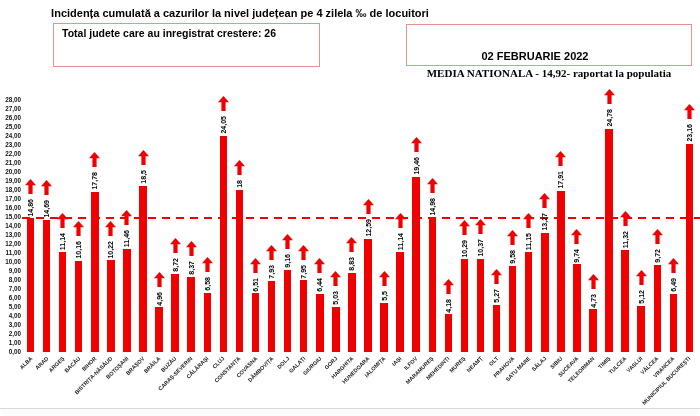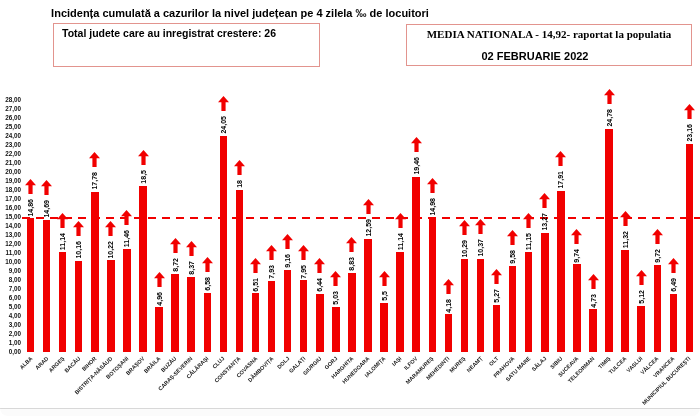--- a/index.html
+++ b/index.html
@@ -19,21 +19,21 @@
     position:absolute;left:53px;top:23px;width:267px;height:44px;
     border:1.5px solid #e2948e;box-sizing:border-box;padding:3px 8px;
     font-size:10.5px;font-weight:bold;color:#000;
   }
   .box2{
     position:absolute;left:406px;top:24px;width:286px;height:42px;
     border:1.5px solid #e2948e;box-sizing:border-box;padding:3px 6px;
     font-family:"Liberation Serif", serif;font-size:11px;font-weight:bold;
     color:#000;text-align:center;line-height:1.25;
   }
-  .box2 span{display:block;}
+  .box2 span{display:block;margin-top:39px;}
   .chart{position:absolute;left:0;top:0;width:700px;height:416px;}
   .ytick{
     position:absolute;left:0;width:21px;text-align:right;
     font-size:6.3px;font-weight:bold;color:#111;line-height:8px;
   }
   .col{
     position:absolute;bottom:64px;display:flex;flex-direction:column;
     align-items:center;justify-content:flex-end;z-index:4;
   }
   .bar{width:7.5px;}

